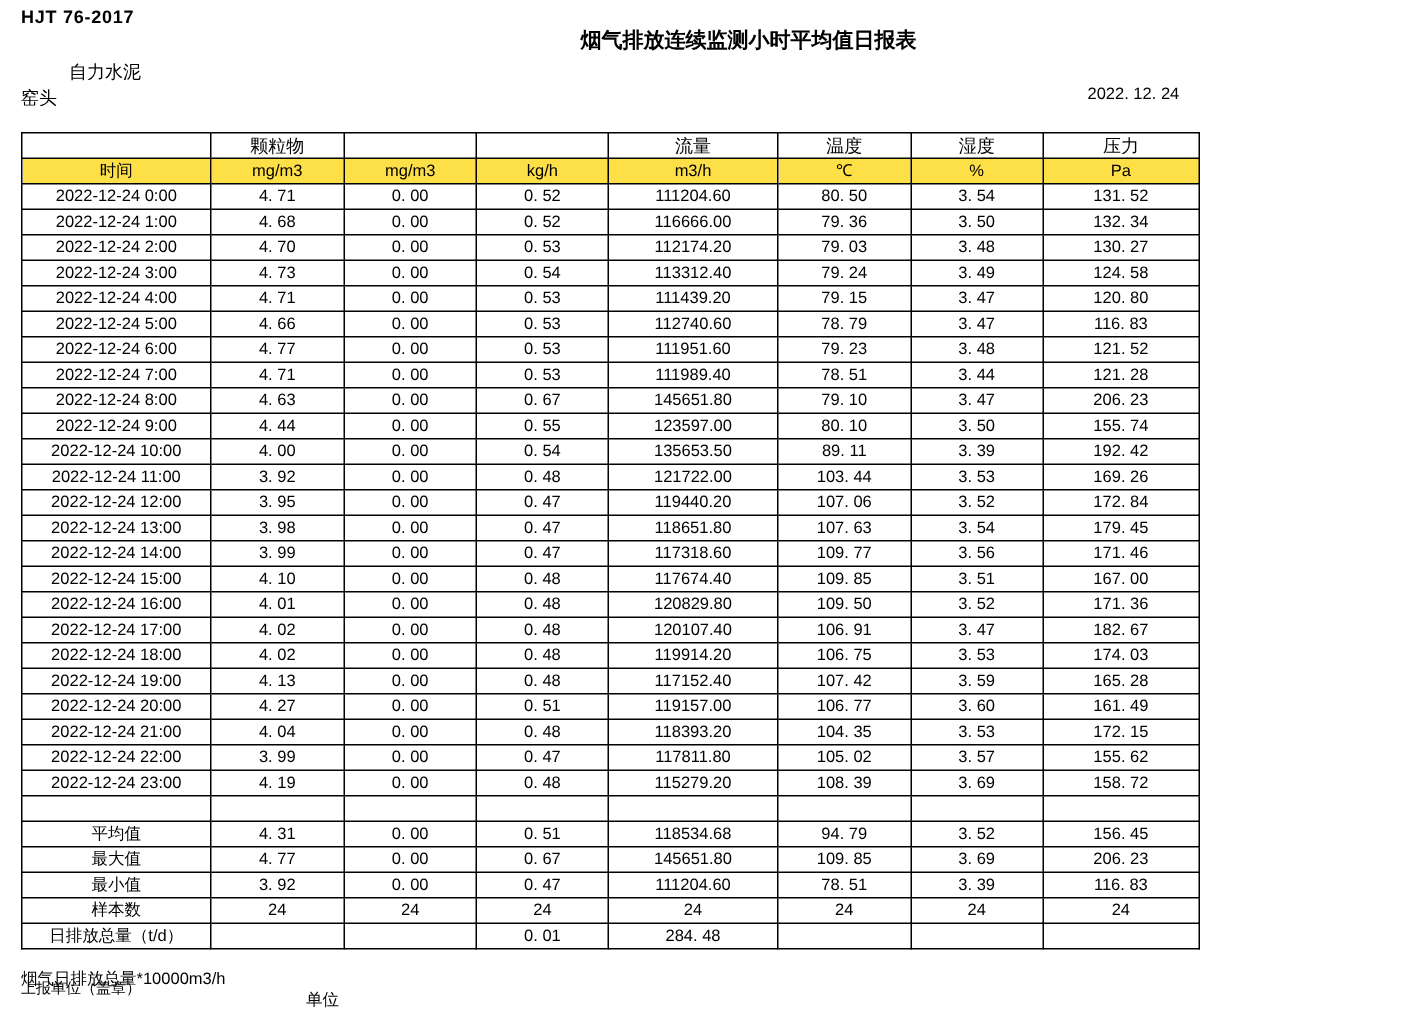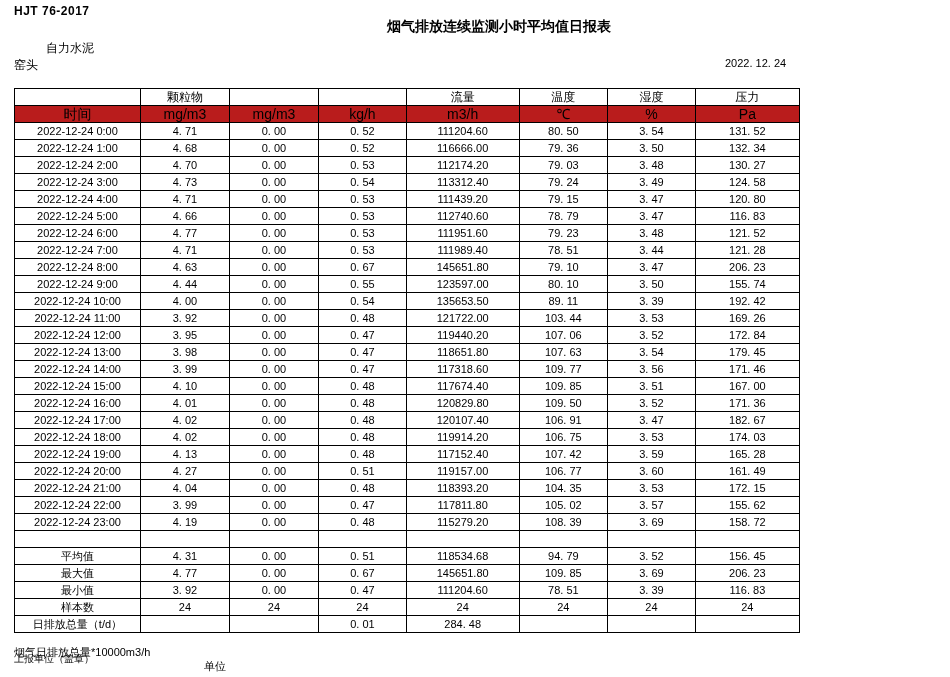--- a/index.html
+++ b/index.html
@@ -80,24 +80,24 @@
   .col-temp { width: 93px; }
   .col-hum { width: 93px; }
   .col-pres { width: 110px; }
 
   .hdr-row td {
     height: 28px;
     line-height: 28px;
     font-size: 12px;
   }
   .unit-row td {
-    background: #b91c1c;
+    background: #fde047;
     height: 18px;
     line-height: 18px;
-    font-size: 14px;
+    font-size: 11px;
   }
   .data-row td {
     height: 18px;
     line-height: 18px;
   }
   .blank-row td {
     height: 10px;
     line-height: 10px;
     border-left: 1px solid #000000;
     border-right: 1px solid #000000;

